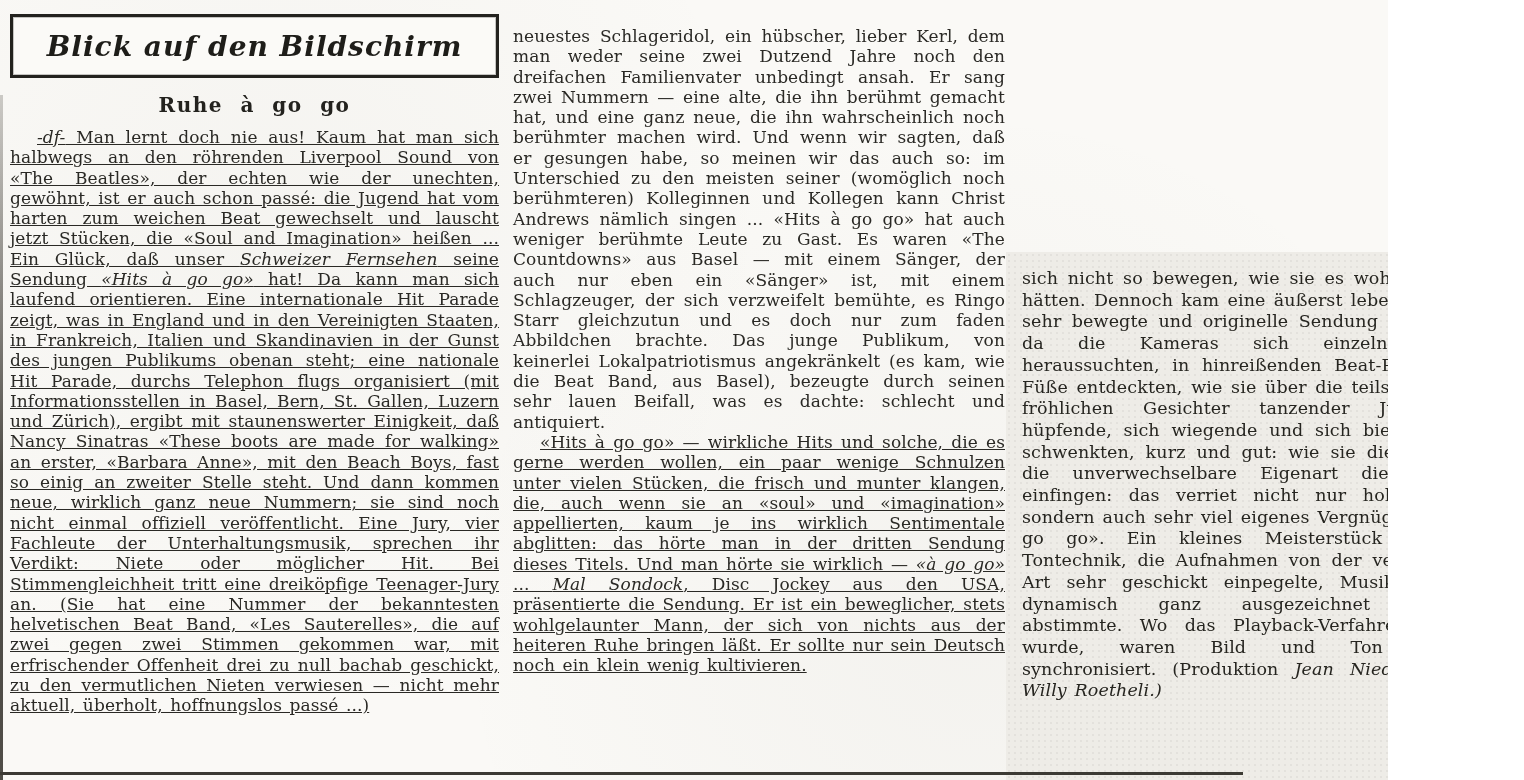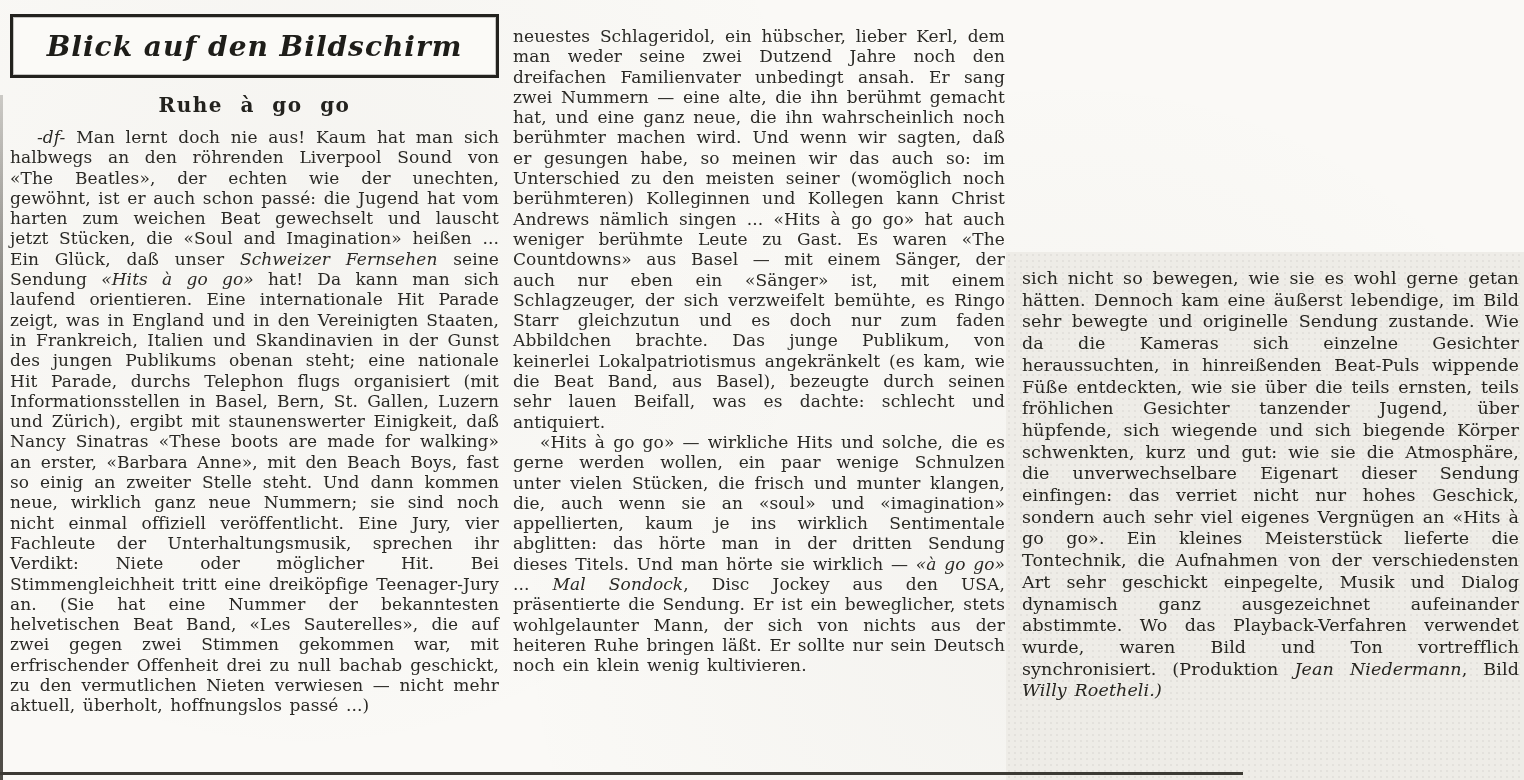--- a/index.html
+++ b/index.html
@@ -2,21 +2,21 @@
 <html><head>
 <meta charset="utf-8">
 <style>
   html, body {
     margin: 0;
     padding: 0;
     background: #ffffff;
   }
   .page {
     position: relative;
-    width: 1524px;
+    width: 1388px;
     height: 780px;
     overflow: hidden;
     background:
       radial-gradient(circle at 20% 30%, rgba(120,115,100,0.04), transparent 40%),
       radial-gradient(circle at 70% 80%, rgba(120,115,100,0.05), transparent 45%),
       #faf9f6;
     font-family: "DejaVu Serif", "Liberation Serif", serif;
     color: #2a2925;
   }
   
@@ -91,20 +91,21 @@
     line-height: 21.7px;
     color: #262520;
     margin-left: 8px;
   }
   .body-text p {
     margin: 0;
     padding: 0;
   }
   .body-text p.indent {
     text-indent: 27px;
+    text-decoration: underline;
   }
   .it { font-style: italic; }
 </style>
 </head>
 <body>
 
 <div class="page">
 
   <div class="col3-backdrop"></div>
 

